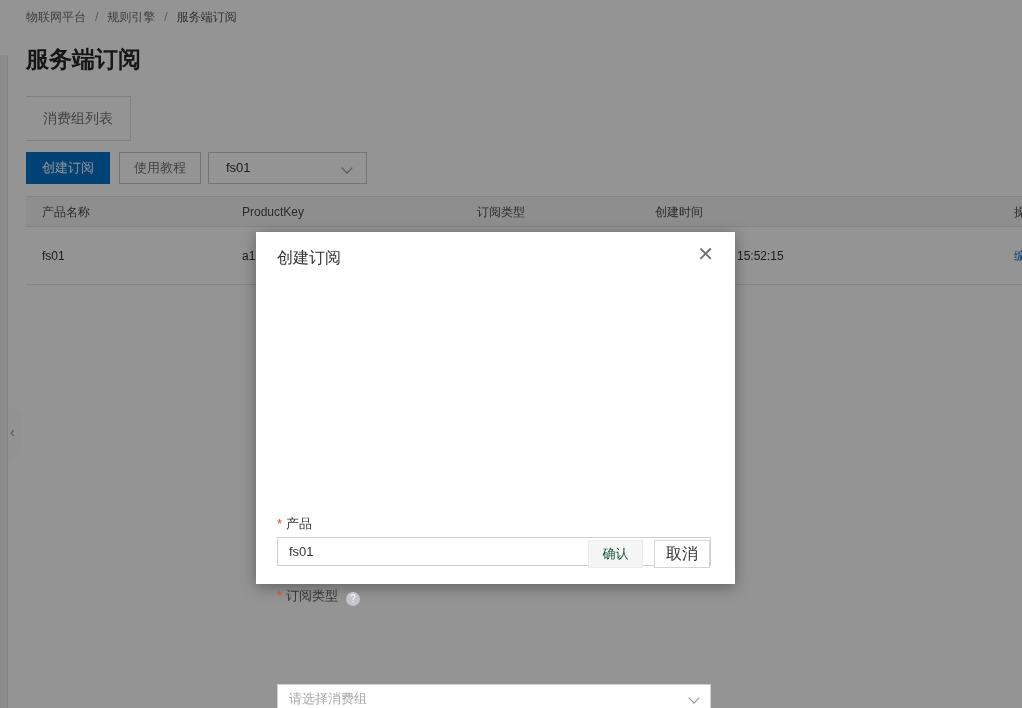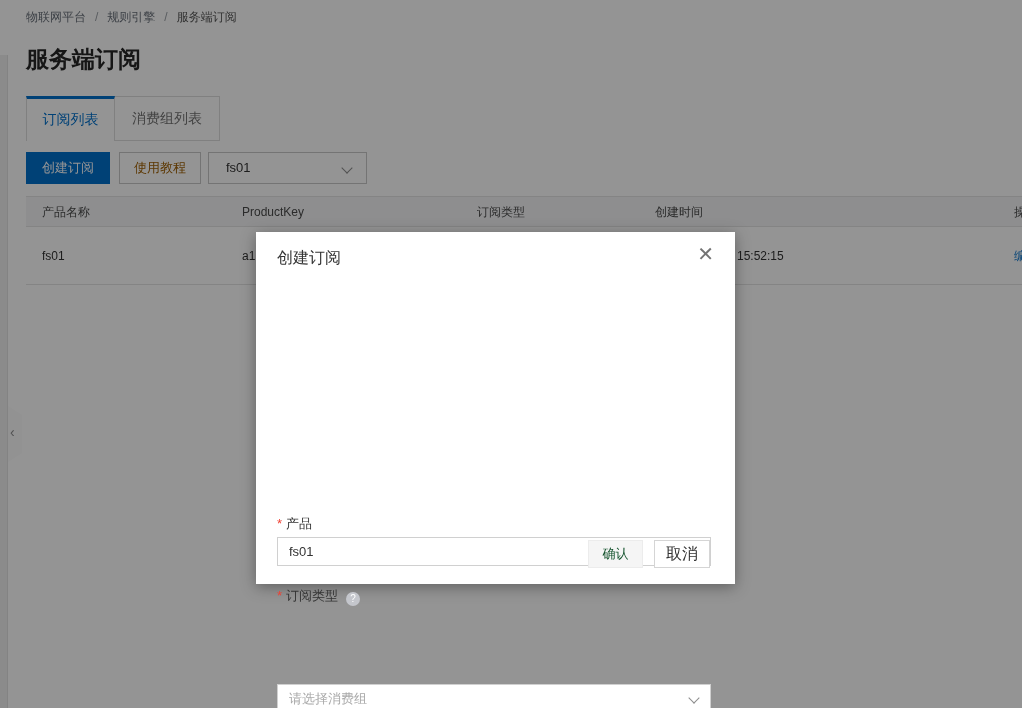--- a/index.html
+++ b/index.html
@@ -25,21 +25,21 @@
          background:#fff; cursor:pointer; }
   .tab.active { width:89px; color:#0070cc; border-top:3px solid #0070cc;
                 border-left:1px solid #ddd; border-right:1px solid #ddd; }
   .tab.inactive { width:105px; color:#737373;
                   border-top:1px solid #ddd; border-right:1px solid #ddd; border-bottom:1px solid #ddd; }
 
   .toolbar { position:absolute; left:26px; top:152px; height:32px; }
   .btn-primary { position:absolute; left:0; top:0; width:84px; height:32px; background:#0070cc;
                  color:#fff; font-size:13px; border:none; cursor:pointer; }
   .btn-plain { position:absolute; left:93px; top:0; width:82px; height:32px; background:#fff;
-               color:#a16207; font-size:13px; border:1px solid #c9c9c9; cursor:pointer; }
+               color:#737373; font-size:13px; border:1px solid #c9c9c9; cursor:pointer; }
   .toolbar-select { position:absolute; left:182px; top:0; width:159px; height:32px; background:#fff;
                     border:1px solid #c9c9c9; font-size:13px; color:#333; line-height:30px;
                     padding-left:17px; cursor:pointer; }
 
   .chev { position:absolute; width:8px; height:8px; border-right:1.5px solid #8c8c8c;
           border-bottom:1.5px solid #8c8c8c; transform:rotate(45deg); }
 
   .table { position:absolute; left:26px; top:196px; width:996px; }
   .thead { position:relative; height:31px; background:#f4f5f7; border-top:1px solid #e4e4e4;
            border-bottom:1px solid #e4e4e4; font-size:12px; color:#4a4a4a; }
@@ -96,21 +96,20 @@
 
     <div class="left-strip"></div>
 
     <div class="breadcrumb">
       <span class="crumb">物联网平台</span><span class="sep">/</span><span class="crumb">规则引擎</span><span class="sep">/</span><span class="crumb current">服务端订阅</span>
     </div>
 
     <div class="page-title">服务端订阅</div>
 
     <div class="tabs">
-      <div class="tab active">订阅列表</div>
       <div class="tab inactive">消费组列表</div>
     </div>
 
     <div class="toolbar">
       <button class="btn-primary">创建订阅</button>
       <button class="btn-plain">使用教程</button>
       <div class="toolbar-select">
         <span>fs01</span>
         <span class="chev" style="right:15px; top:11px;"></span>
       </div>

